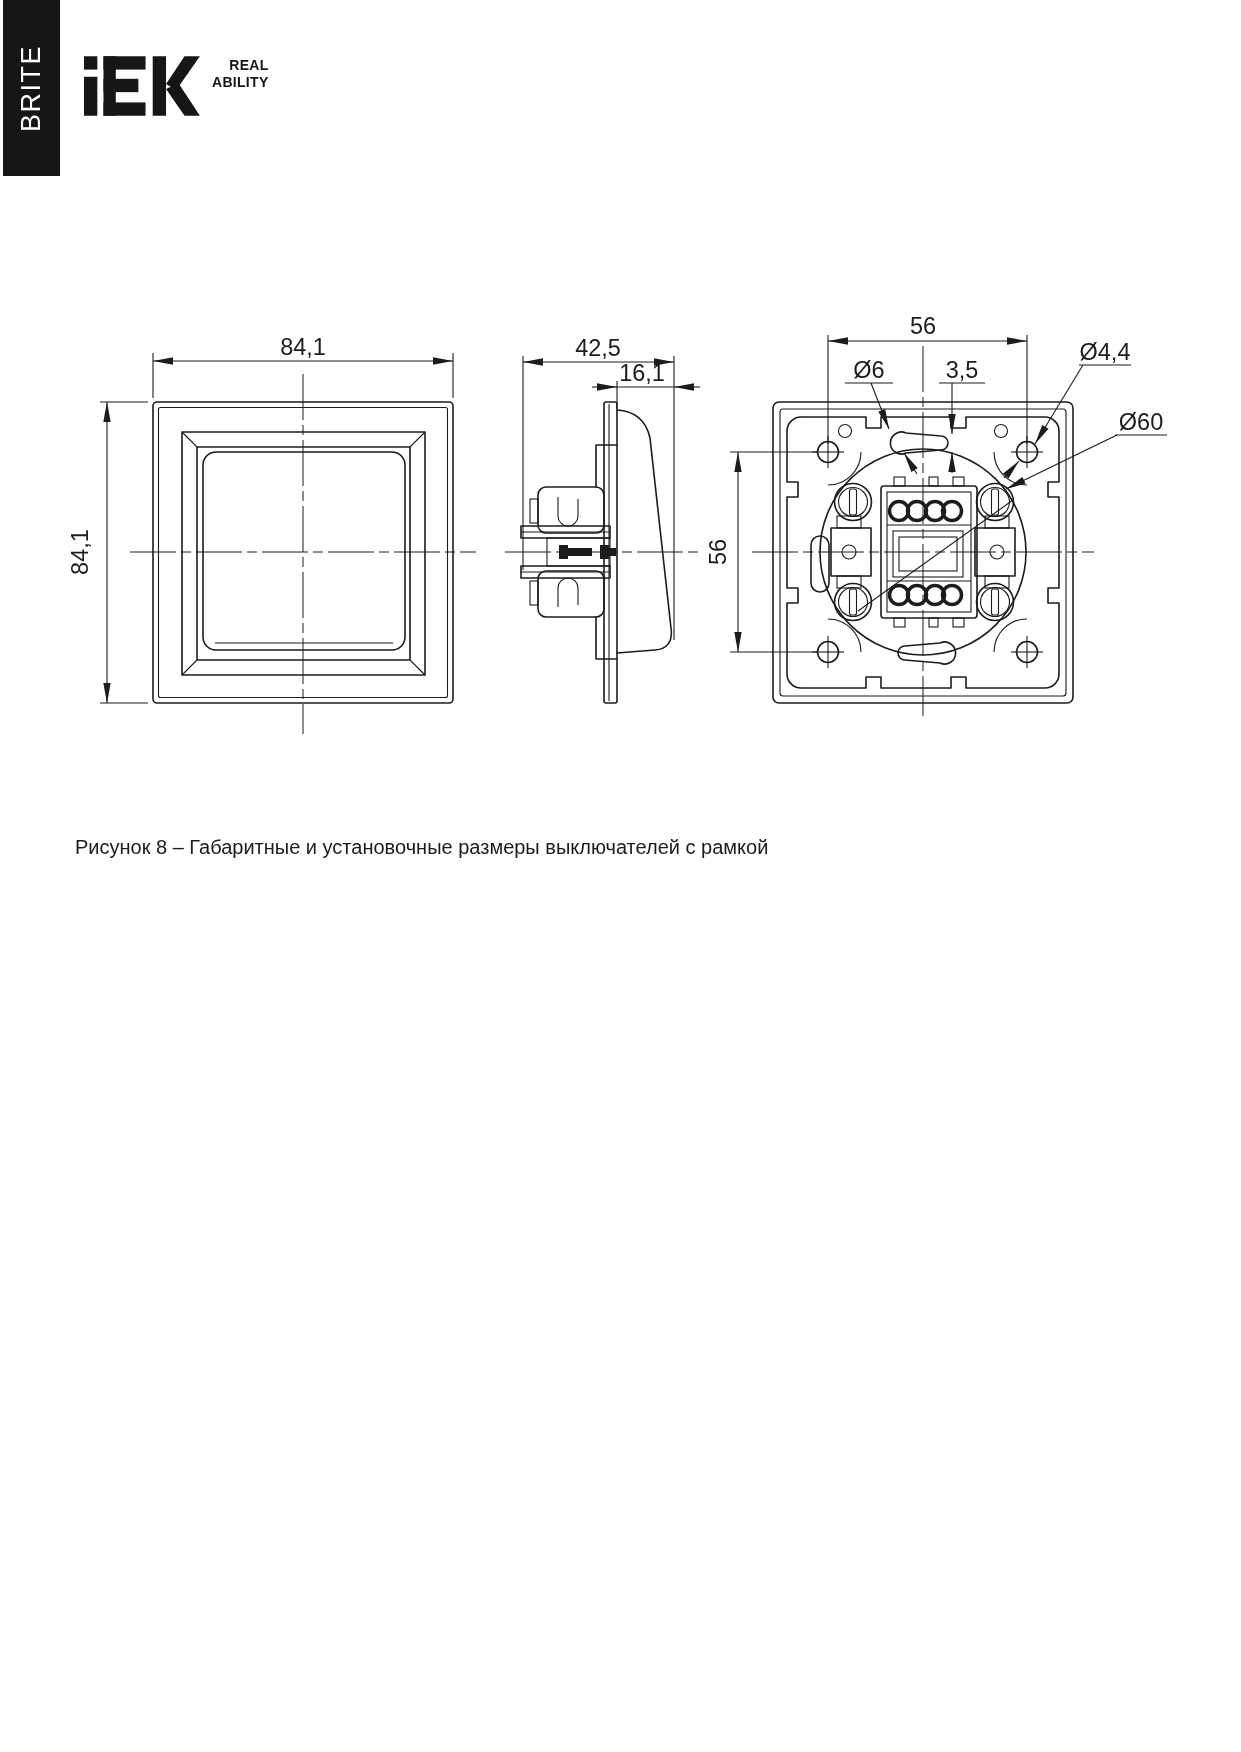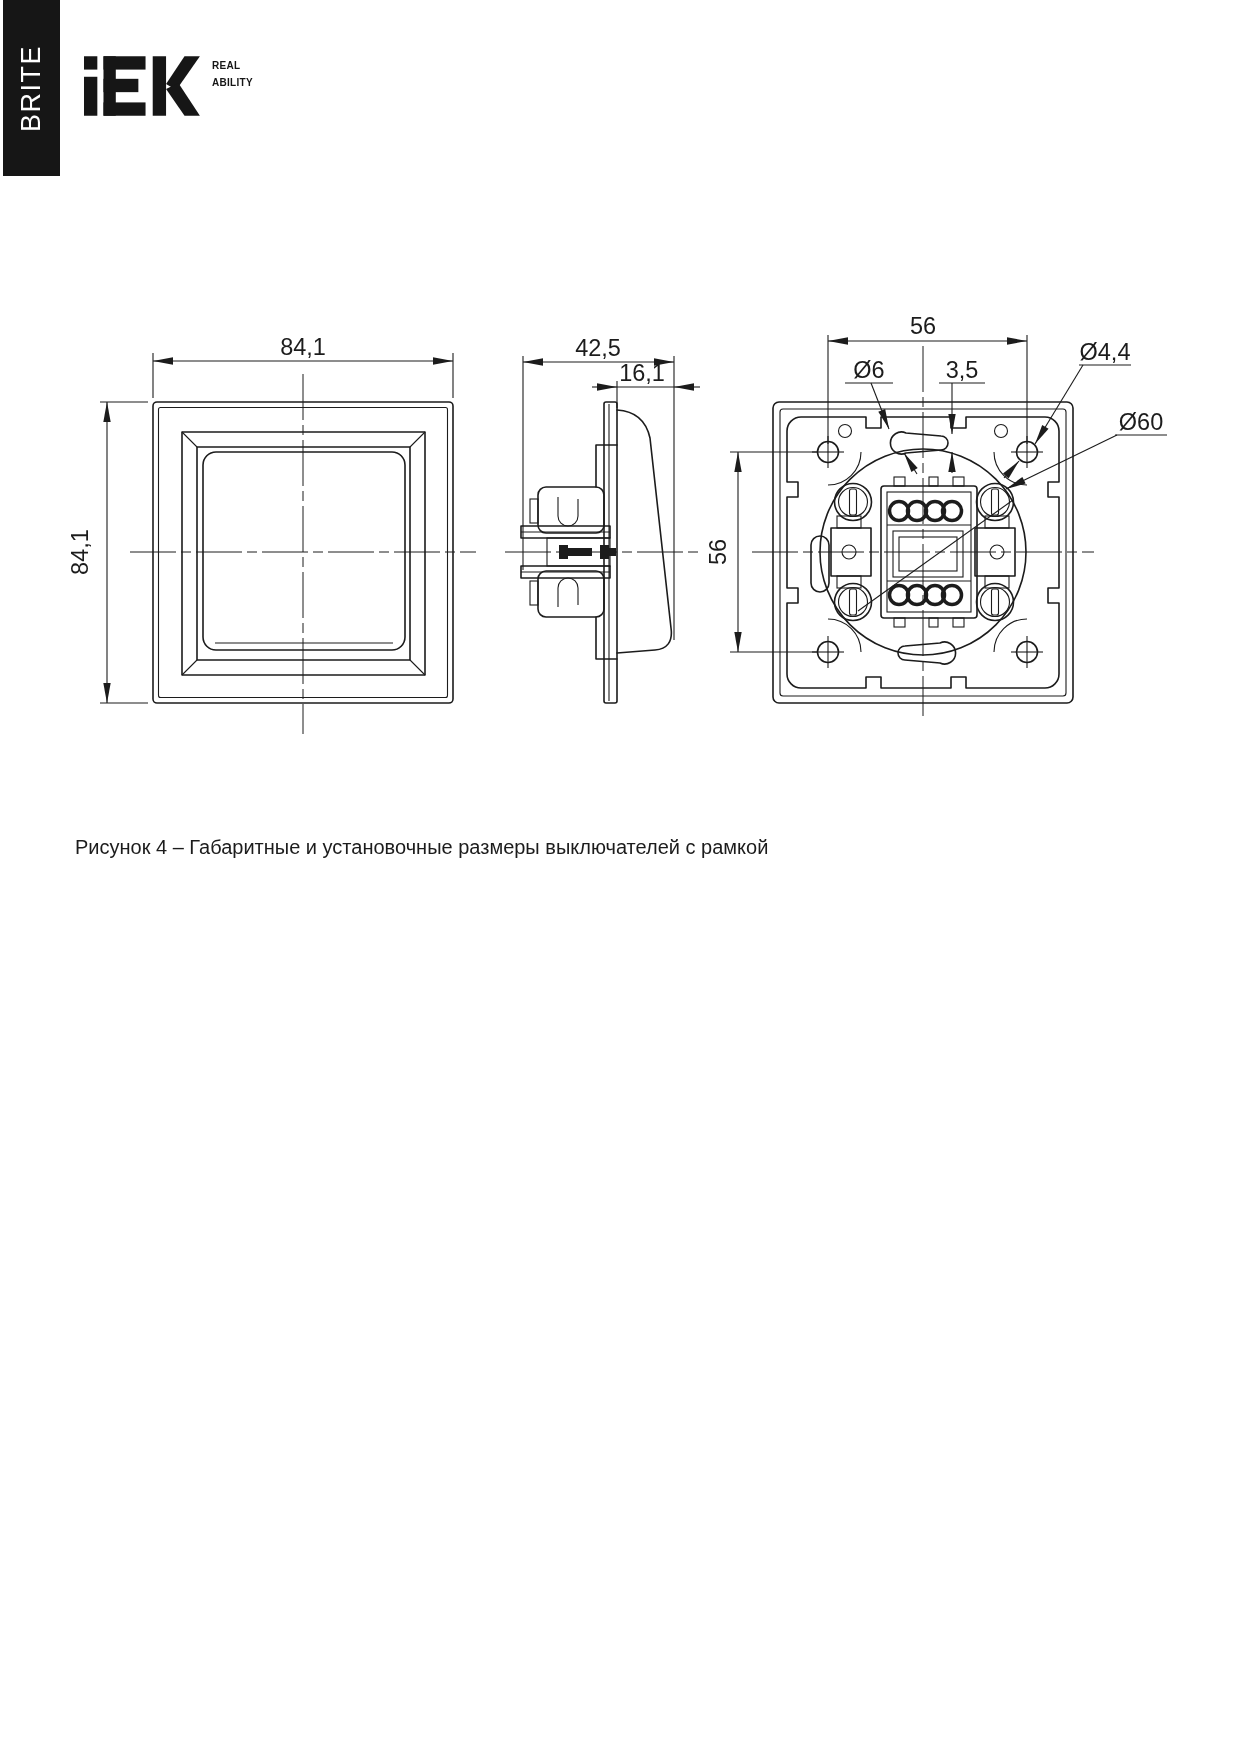--- a/index.html
+++ b/index.html
@@ -4,22 +4,22 @@
 <style>
   html,body{margin:0;padding:0;background:#ffffff;}
   .page{position:relative;width:1241px;height:1752px;background:#fff;overflow:hidden;
         font-family:"Liberation Sans",sans-serif;color:#1c1c1c;}
   
   .brite-bar{position:absolute;left:3px;top:0;width:57px;height:176px;background:#161616;
              display:flex;align-items:center;justify-content:center;}
   .brite-bar span{display:block;transform:rotate(-90deg);color:#fff;font-size:27px;
                   font-weight:500;letter-spacing:1.5px;white-space:nowrap;}
   .logo-mark{position:absolute;left:84px;top:55px;}
-  .tagline{position:absolute;left:212px;top:57px;font-weight:700;font-size:10px;
-           line-height:17px;letter-spacing:.3px;color:#161616;}
+  .tagline{position:absolute;left:212px;top:57px;font-weight:700;font-size:14px;
+           line-height:17px;letter-spacing:.3px;color:#161616;text-align:right;}
   
   .drawing{position:absolute;left:0;top:280px;}
   .drawing .ln{stroke:#1c1c1c;fill:none;stroke-width:1.6;stroke-linejoin:round;stroke-linecap:round;}
   .drawing .thin{stroke:#1c1c1c;fill:none;stroke-width:1.1;}
   .drawing .dim{stroke:#1c1c1c;fill:none;stroke-width:1.1;}
   .drawing .cl{stroke:#1c1c1c;fill:none;stroke-width:1;stroke-dasharray:46 5 10 5;}
   .drawing .blk{fill:#1c1c1c;stroke:none;}
   .drawing text{font-family:"Liberation Sans",sans-serif;font-size:23.5px;fill:#1c1c1c;}
   
   .caption{position:absolute;left:75px;top:836px;font-size:20px;color:#1c1c1c;margin:0;}
@@ -270,15 +270,15 @@
         <line class="dim" x1="1004" y1="478" x2="1019" y2="461" marker-end="url(#arr)"></line>
       </g>
       <g>
         <text x="1141" y="430" text-anchor="middle">Ø60</text>
         <line class="dim" x1="1115" y1="435" x2="1167" y2="435"></line>
         <line class="dim" x1="1117" y1="435" x2="1006" y2="489" marker-end="url(#arr)"></line>
       </g>
     </g>
   </svg>
 
-  <p class="caption">Рисунок 4 – Габаритные и установочные размеры выключателей с рамкой</p>
+  <p class="caption">Рисунок 8 – Габаритные и установочные размеры выключателей с рамкой</p>
 
 </div>
 
 </body></html>

